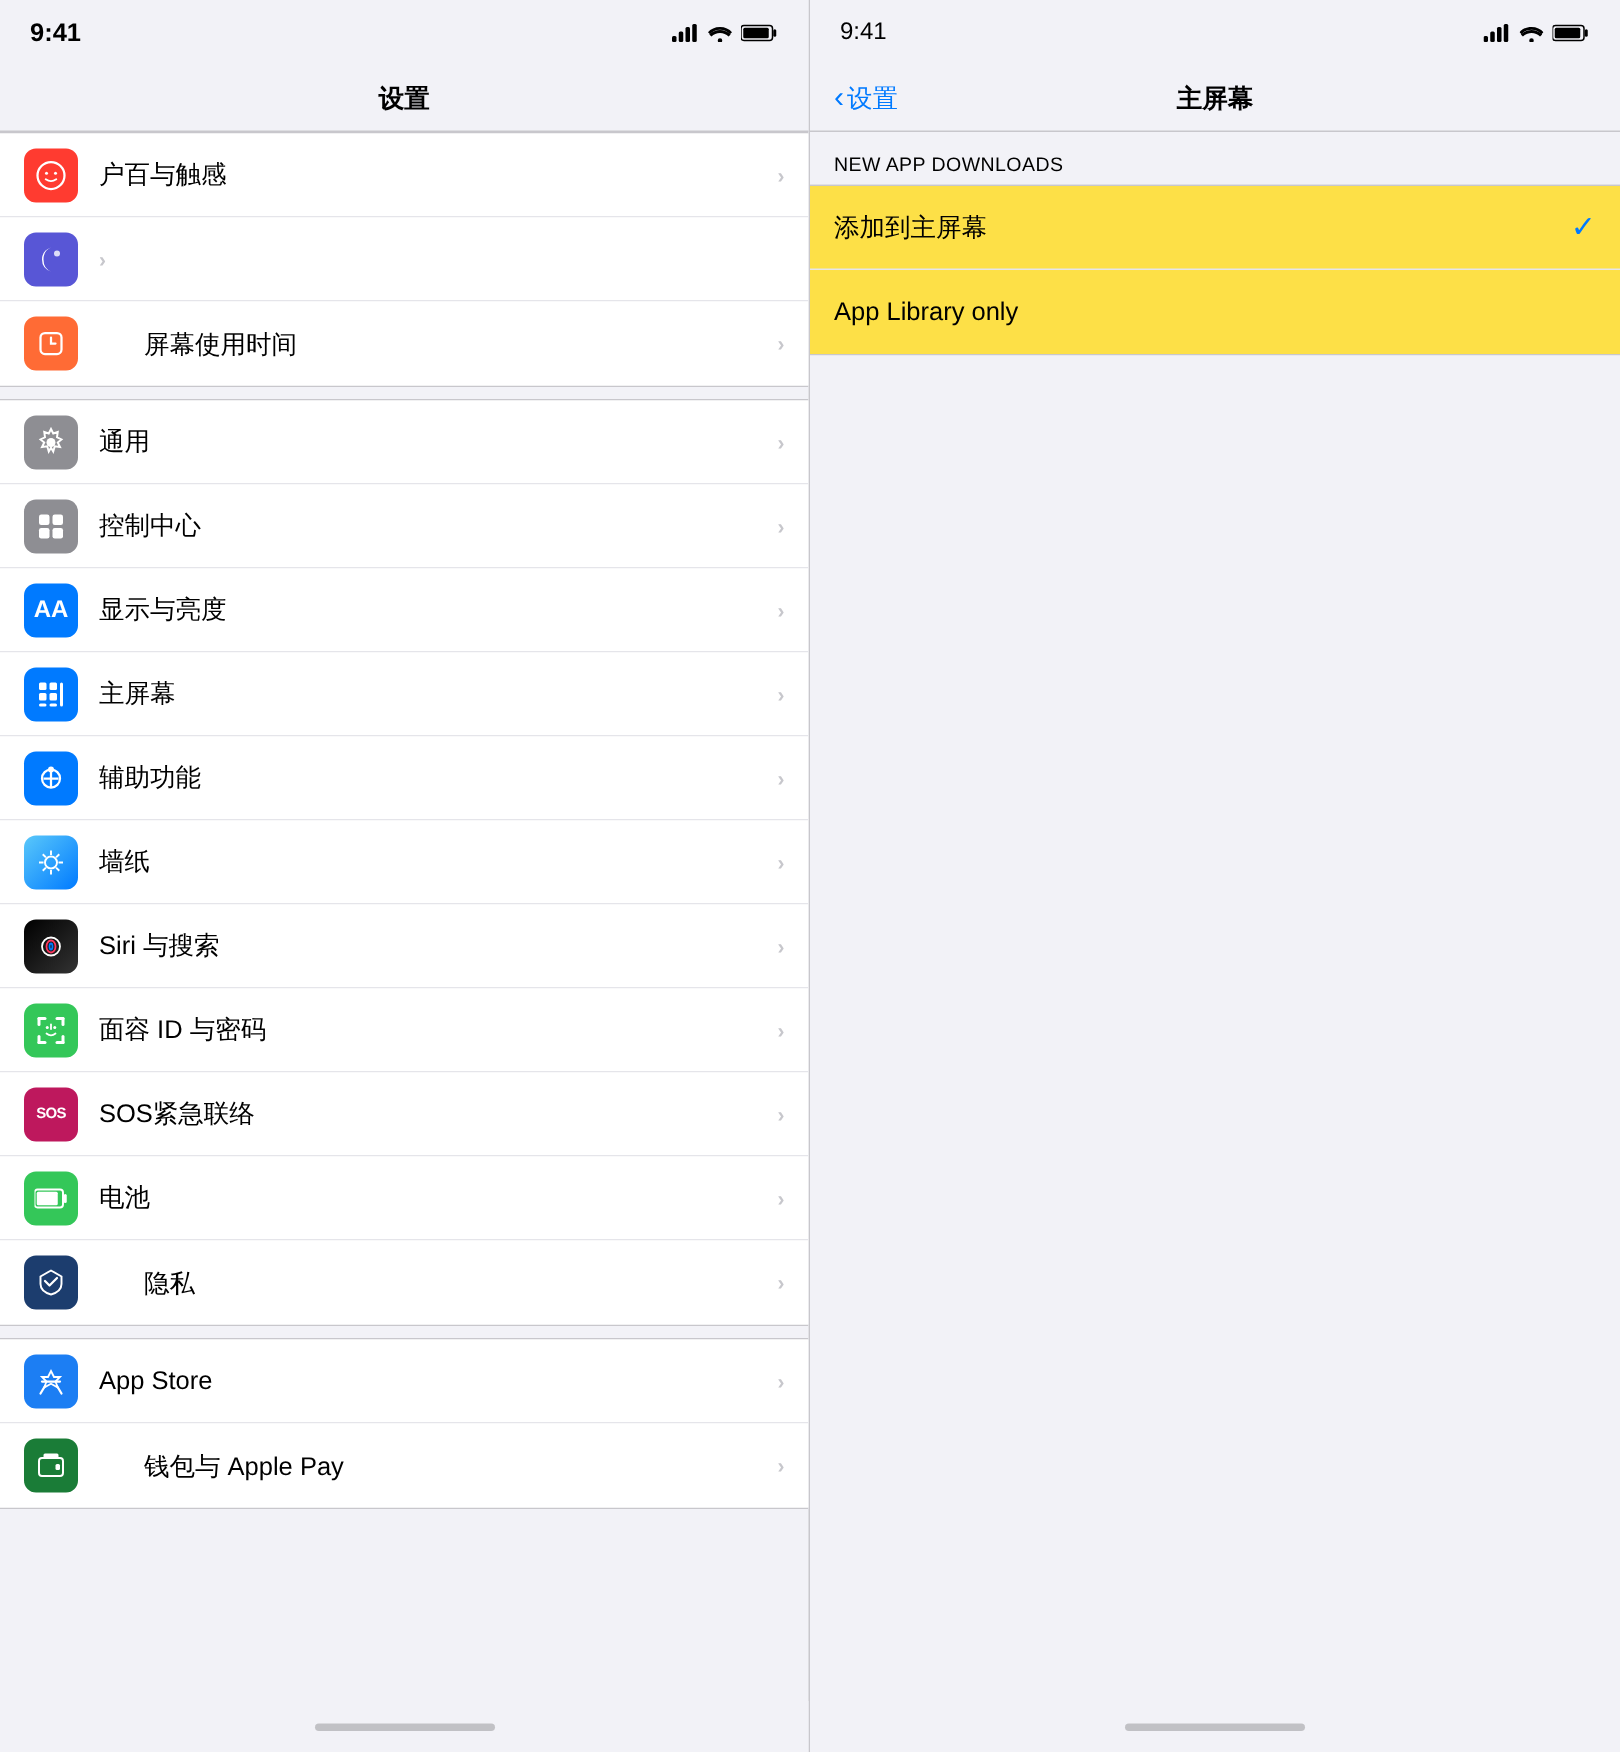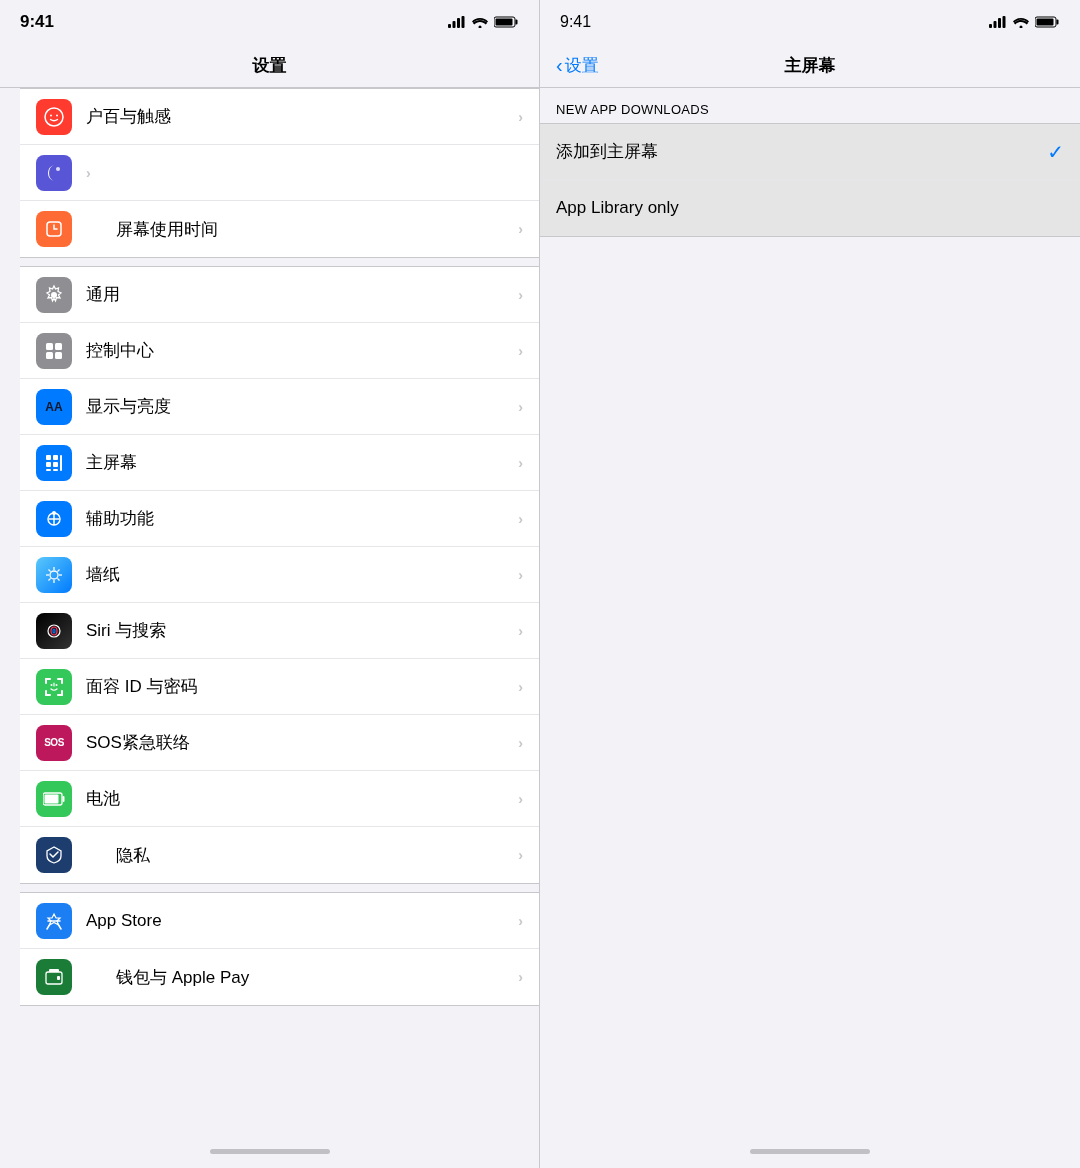--- a/index.html
+++ b/index.html
@@ -54,21 +54,20 @@
     }
     .nav-bar .title {
       font-size: 17px;
       font-weight: 600;
       color: #000;
     }
 
     .settings-list {
       flex: 1;
       overflow: hidden;
-      margin-left: 20px;
     }
     .section-separator-small {
       height: 8px;
       background: #f2f2f7;
     }
 
     .list-group {
       background: #fff;
       border-top: 1px solid #c8c7cc;
       border-bottom: 1px solid #c8c7cc;
@@ -173,21 +172,21 @@
       background: #fff;
       border-top: 1px solid #c8c7cc;
       border-bottom: 1px solid #c8c7cc;
     }
 
     .right-list-item {
       display: flex;
       align-items: center;
       height: 56px;
       padding: 0 16px;
-      background: #e5e5e5;
+      background: #fde047;
       border-bottom: 1px solid #e5e5ea;
       cursor: pointer;
     }
     .right-list-item:last-child {
       border-bottom: none;
     }
     .right-item-label {
       flex: 1;
       font-size: 17px;
       color: #000;
@@ -337,21 +336,21 @@
             <rect x="3" y="12" width="7" height="7" rx="1.5" fill="white"></rect>
             <rect x="12" y="12" width="7" height="7" rx="1.5" fill="white"></rect>
           </svg>
         </div>
         <span class="item-label">控制中心</span>
         <span class="chevron">›</span>
       </div>
 
       <div class="list-item">
         <div class="item-icon icon-blue">
-          <span style="font-size:12px; font-weight:700; color:#0f172a;">AA</span>
+          <span style="font-size:16px; font-weight:700; color:#ffffff;">AA</span>
         </div>
         <span class="item-label">显示与亮度</span>
         <span class="chevron">›</span>
       </div>
 
       <div class="list-item">
         <div class="item-icon icon-blue">
           <svg width="22" height="22" viewBox="0 0 22 22" fill="none">
             <rect x="3" y="3" width="5" height="5" rx="1" fill="white"></rect>
             <rect x="10" y="3" width="5" height="5" rx="1" fill="white"></rect>

